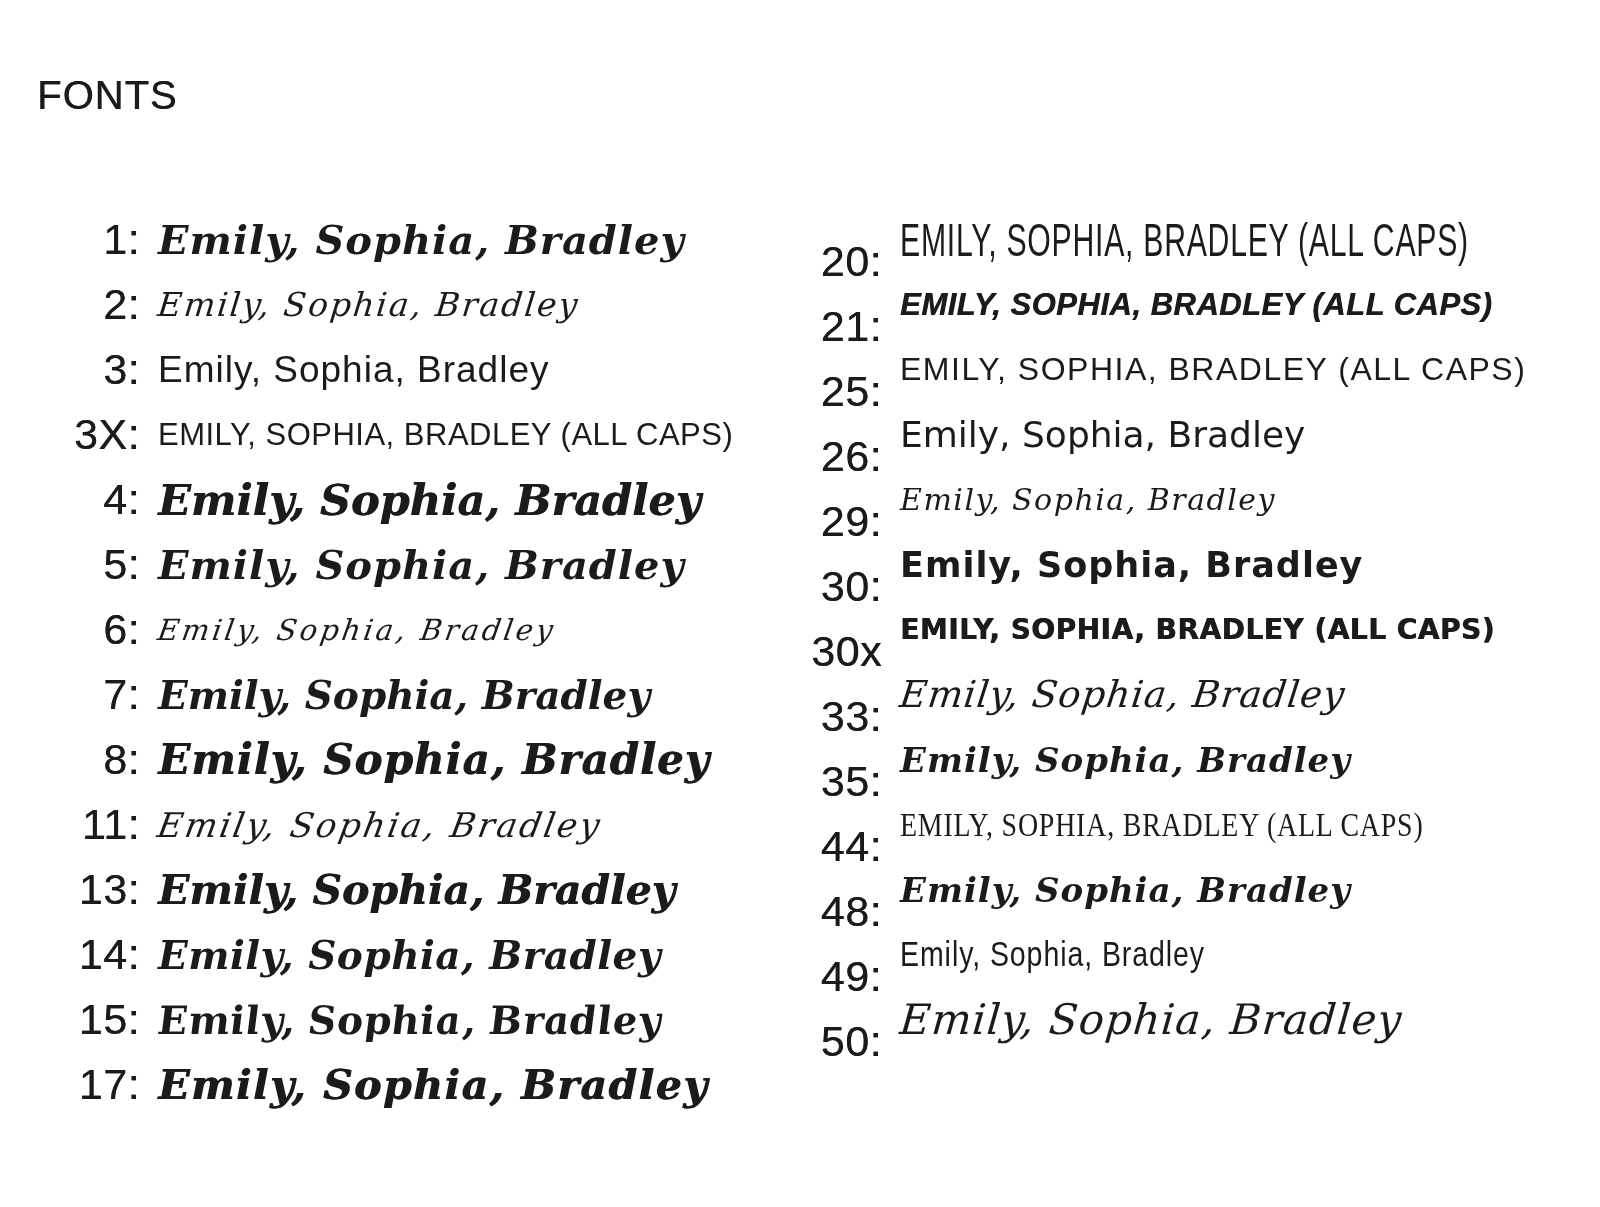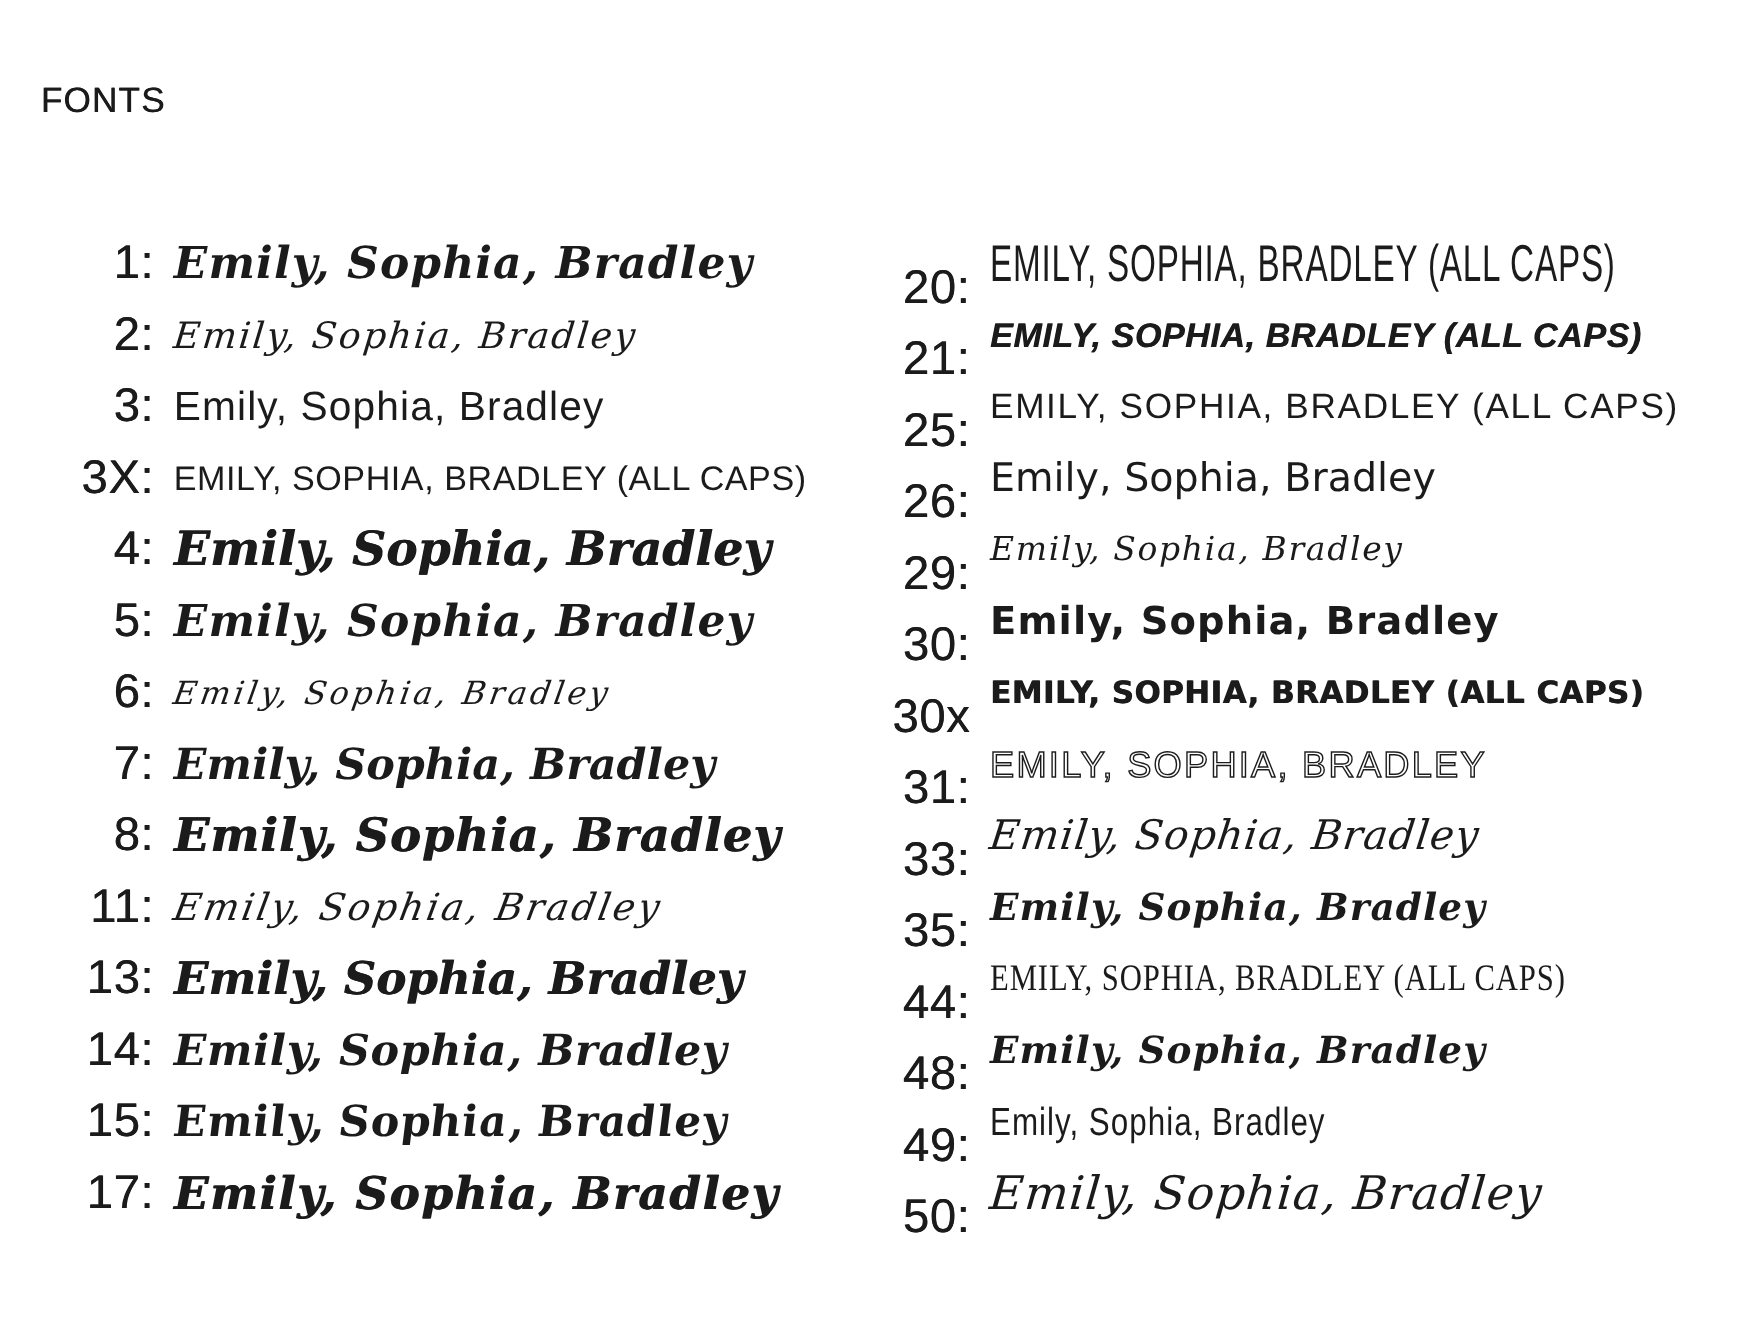--- a/index.html
+++ b/index.html
@@ -9,21 +9,21 @@
     height: 1207px;
     background: #ffffff;
     overflow: hidden;
     color: #1b1b1b;
     font-family: "Liberation Sans", sans-serif;
   }
   .page-title {
     position: absolute;
     left: 37px;
     top: 73px;
-    font-size: 32px;
+    font-size: 40px;
     font-weight: 400;
     letter-spacing: 1px;
     color: #1b1b1b;
     text-shadow: 0.5px 0 0 currentColor;
   }
   .col {
     position: absolute;
     top: 207px;
     display: flex;
     flex-direction: column;
@@ -178,24 +178,20 @@
     </div>
     <div class="row">
       <span class="num">30:</span>
       <span class="sample st-30">Emily, Sophia, Bradley</span>
     </div>
     <div class="row">
       <span class="num">30x</span>
       <span class="sample st-30x">EMILY, SOPHIA, BRADLEY (ALL CAPS)</span>
     </div>
     <div class="row">
-      <span class="num">31:</span>
-      <span class="sample sans st-31">EMILY, SOPHIA, BRADLEY</span>
-    </div>
-    <div class="row">
       <span class="num">33:</span>
       <span class="sample script st-33">Emily, Sophia, Bradley</span>
     </div>
     <div class="row">
       <span class="num">35:</span>
       <span class="sample script st-35">Emily, Sophia, Bradley</span>
     </div>
     <div class="row">
       <span class="num">44:</span>
       <span class="sample serif st-44">EMILY, SOPHIA, BRADLEY (ALL CAPS)</span>

